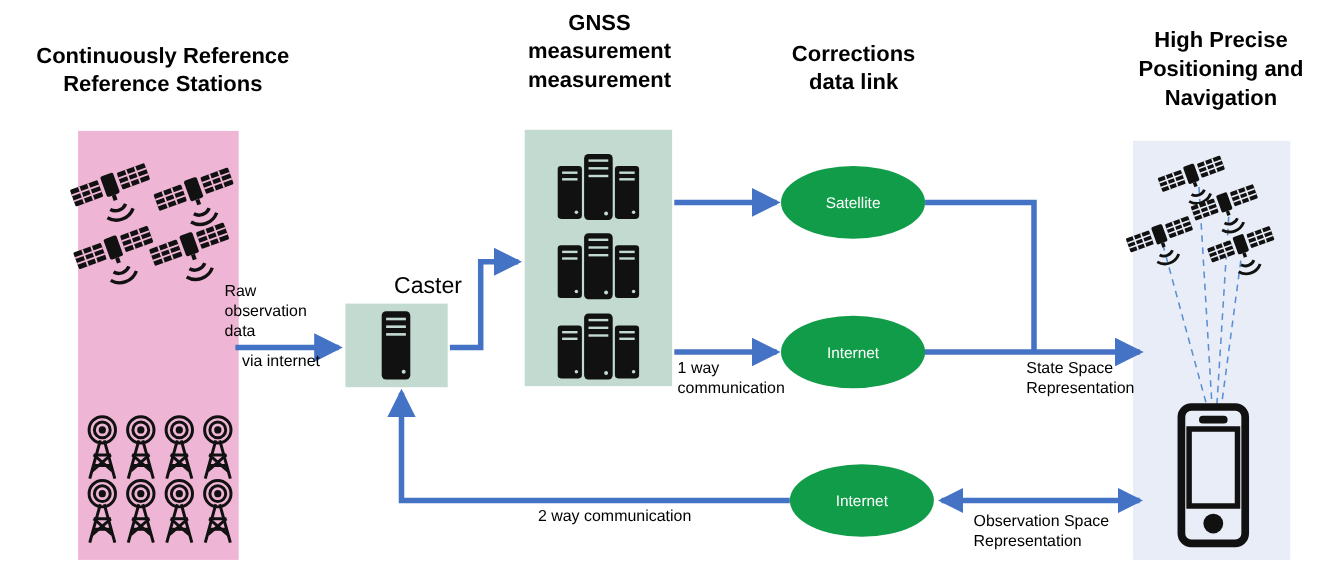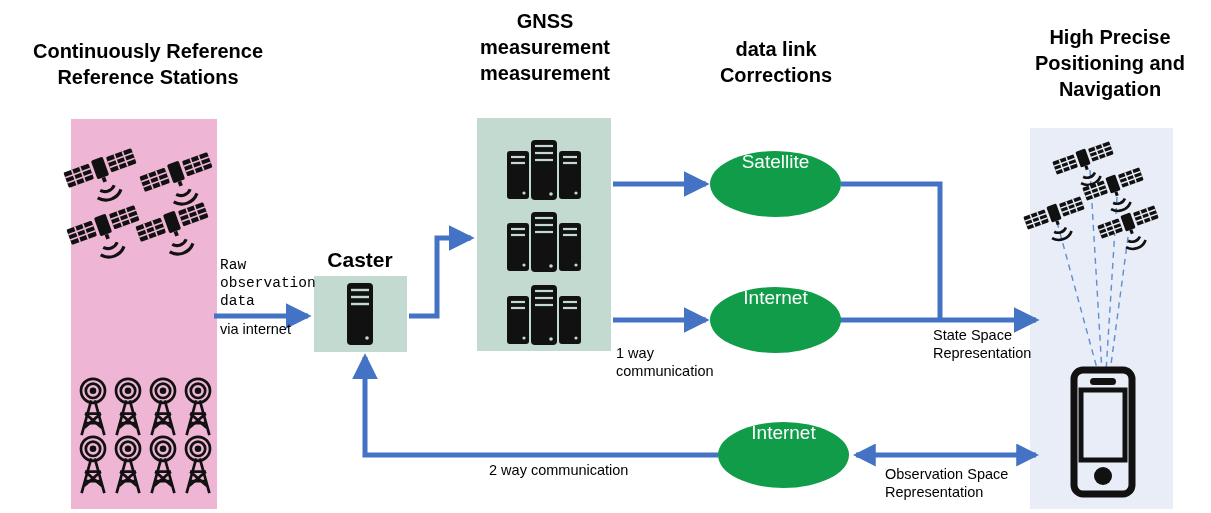--- a/index.html
+++ b/index.html
@@ -2,44 +2,44 @@
 <html><head>
 <meta charset="utf-8">
 <style>
   html,body{margin:0;padding:0;background:#fff;}
   body{width:1211px;height:513px;position:relative;overflow:hidden;
        font-family:"Liberation Sans",sans-serif;color:#000;}
   .stage{position:absolute;left:0;top:0;width:1211px;height:513px;}
   .panel{position:absolute;}
   .hdr{position:absolute;text-align:center;font-weight:bold;font-size:20px;line-height:26px;}
   .lbl{position:absolute;font-size:14.5px;line-height:18px;color:#000;}
-  .boxlabel{position:absolute;font-weight:bold;font-size:21px;text-align:center;}
-  .ell{position:absolute;border-radius:50%;display:flex;
-       justify-content:center;color:#fff;font-size:19px;}
+  .boxlabel{position:absolute;font-weight:normal;font-size:21px;text-align:right;}
+  .ell{position:absolute;border-radius:50%;display:flex;align-items:center;
+       justify-content:center;color:#fff;font-size:14px;}
   svg.layer{position:absolute;left:0;top:0;width:1211px;height:513px;overflow:visible;}
 </style>
 </head>
 <body>
 
 <div class="stage">
 
   <div class="hdr" style="left:8px;top:38px;width:280px;">
     <div>Continuously  Reference</div>
     <div>Reference Stations</div>
   </div>
 
   <div class="hdr" style="left:440px;top:8px;width:210px;">
     <div>GNSS</div>
     <div>measurement</div>
     <div>measurement</div>
   </div>
 
   <div class="hdr" style="left:676px;top:36px;width:200px;">
+    <div>Corrections</div>
     <div>data link</div>
-    <div>Corrections</div>
   </div>
 
   <div class="hdr" style="left:1016px;top:24px;width:188px;">
     <div>High Precise</div>
     <div>Positioning and</div>
     <div>Navigation</div>
   </div>
 
   <div class="panel" style="left:71px;top:119px;width:146px;height:390px;background:#EEB5D5;"></div>
 
@@ -412,28 +412,28 @@
   <div class="ell" style="left:710px;top:151px;width:131px;height:66px;background:#109C48;">
     <span>Satellite</span>
   </div>
   <div class="ell" style="left:710px;top:287px;width:131px;height:66px;background:#109C48;">
     <span>Internet</span>
   </div>
   <div class="ell" style="left:718px;top:422px;width:131px;height:66px;background:#109C48;">
     <span>Internet</span>
   </div>
 
-  <div class="lbl" style="left:220px;top:256px;width:100px;font-family:Liberation Mono, monospace;">
+  <div class="lbl" style="left:204px;top:256px;width:100px;">
     <div>Raw</div>
     <div>observation</div>
     <div>data</div>
   </div>
   <div class="lbl" style="left:220px;top:320px;width:110px;">via internet</div>
 
-  <div class="lbl" style="left:616px;top:326px;width:120px;margin-top:18px;">
+  <div class="lbl" style="left:616px;top:326px;width:120px;">
     <div>1 way</div>
     <div>communication</div>
   </div>
 
   <div class="lbl" style="left:933px;top:326px;width:140px;">
     <div>State Space</div>
     <div>Representation</div>
   </div>
 
   <div class="lbl" style="left:489px;top:461px;width:220px;">2 way communication</div>

